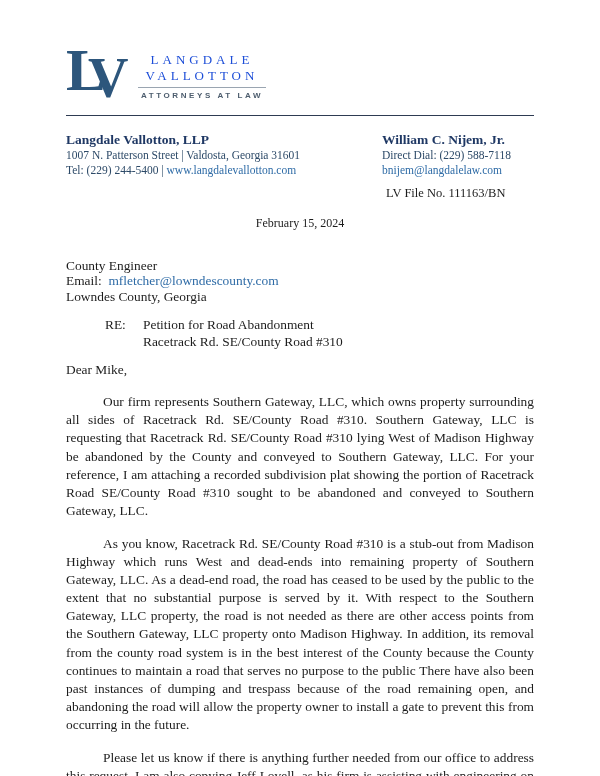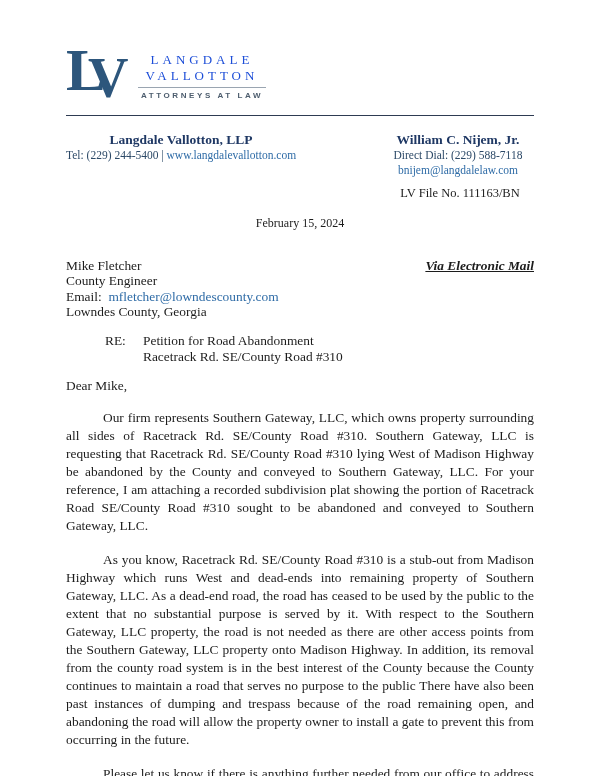--- a/index.html
+++ b/index.html
@@ -35,21 +35,21 @@
   }
   .logo-underline { border-top:1px solid #9aa5b1; margin:3px 0 3px 0; }
   .logo-tagline {
     font-family:"Liberation Sans", sans-serif; font-weight:bold;
     color:#4d5d6e; font-size:8px; letter-spacing:2.6px; white-space:nowrap;
   }
   .header-rule { border:none; border-top:1.6px solid #2e3b52; margin:5px 0 0 0; }
 
   
   .contact-row { display:flex; justify-content:space-between; margin-top:15px; }
-  .contact-col { font-size:11.5px; line-height:14.5px; color:#2c4967;text-align:center; }
+  .contact-col { font-size:11.5px; line-height:14.5px; color:#2c4967; }
   .contact-col .contact-name {
     font-size:13.5px; font-weight:bold; color:#1f3864; line-height:17px;
   }
   .contact-col.right { width:152px; }
   a.doc-link { color:#2e6ba6; cursor:pointer; }
   .file-no { margin-top:9px; color:#1c1c1c; font-size:12.5px; padding-left:4px; }
 
   
   .date-line { text-align:center; margin-top:15px; font-size:12px; }
   .recipient-block { margin-top:27px; font-size:13.4px; line-height:15.6px; }
@@ -80,37 +80,34 @@
       <div class="logo-underline"></div>
       <div class="logo-tagline">ATTORNEYS AT LAW</div>
     </div>
   </div>
 
   <hr class="header-rule">
 
   <div class="contact-row">
     <div class="contact-col left">
       <div class="contact-name">Langdale Vallotton, LLP</div>
+      <div>1007 N. Patterson Street | Valdosta, Georgia 31601</div>
       <div><span>Tel: (229) 244-5400 | </span><a class="doc-link">www.langdalevallotton.com</a></div>
     </div>
     <div class="contact-col right">
       <div class="contact-name">William C. Nijem, Jr.</div>
       <div>Direct Dial: (229) 588-7118</div>
       <div><a class="doc-link">bnijem@langdalelaw.com</a></div>
       <div class="file-no">LV File No. 111163/BN</div>
     </div>
   </div>
 
   <div class="date-line">February 15, 2024</div>
 
   <div class="recipient-block">
-    <div class="recipient-first">
-      <span>Mike Fletcher</span>
-      <span class="via-line">Via Electronic Mail</span>
-    </div>
     <div>County Engineer</div>
     <div><span>Email:&nbsp; </span><a class="doc-link">mfletcher@lowndescounty.com</a></div>
     <div>Lowndes County, Georgia</div>
   </div>
 
   <div class="re-block">
     <span class="re-label">RE:</span>
     <span>
       <span>Petition for Road Abandonment</span><br>
       <span>Racetrack Rd. SE/County Road #310</span>

